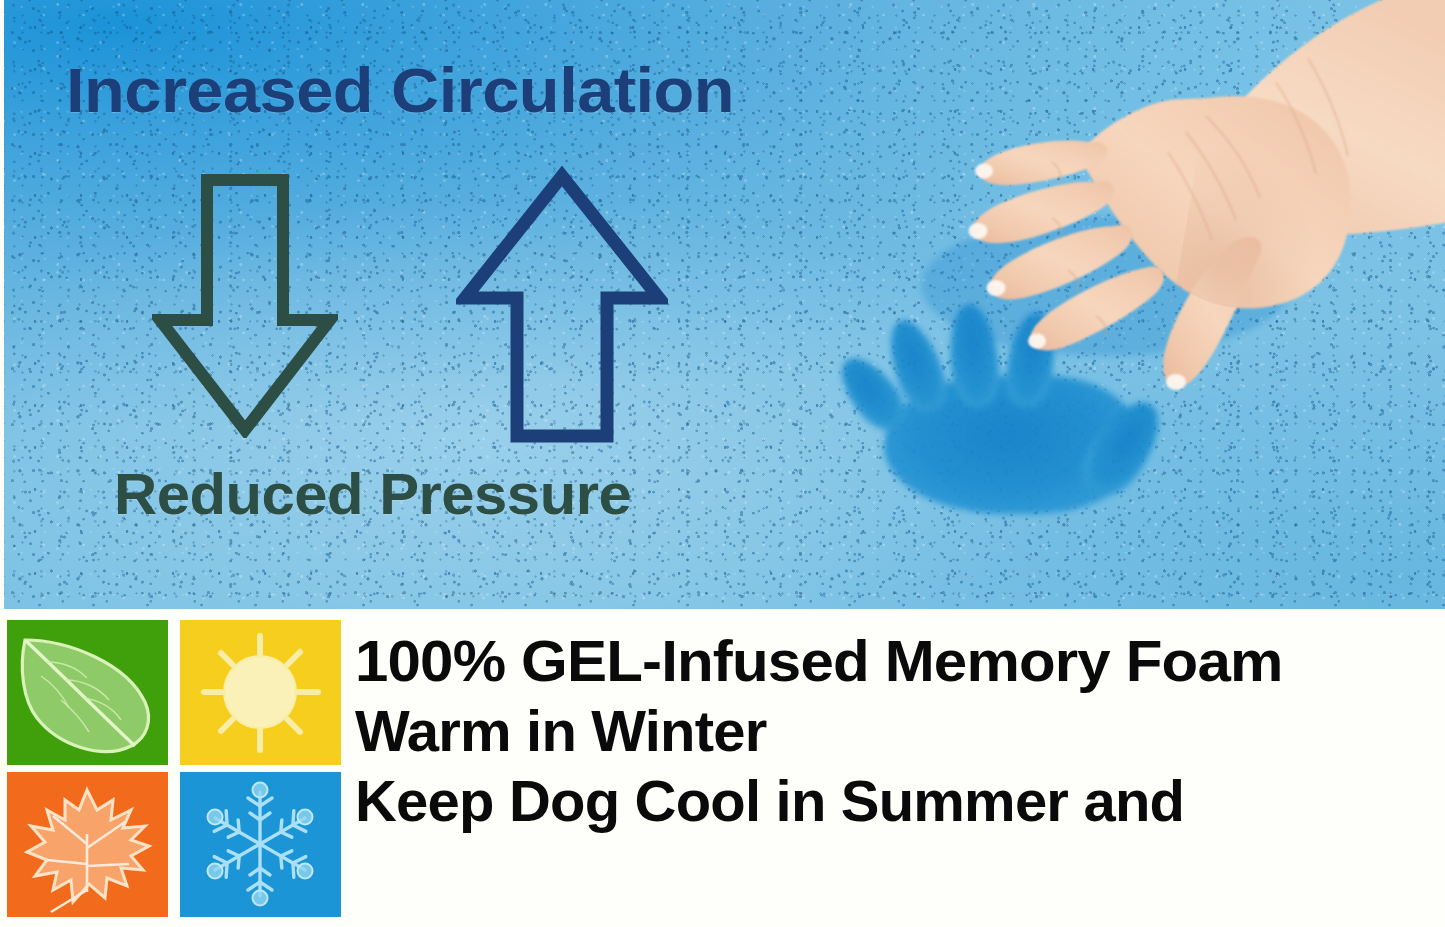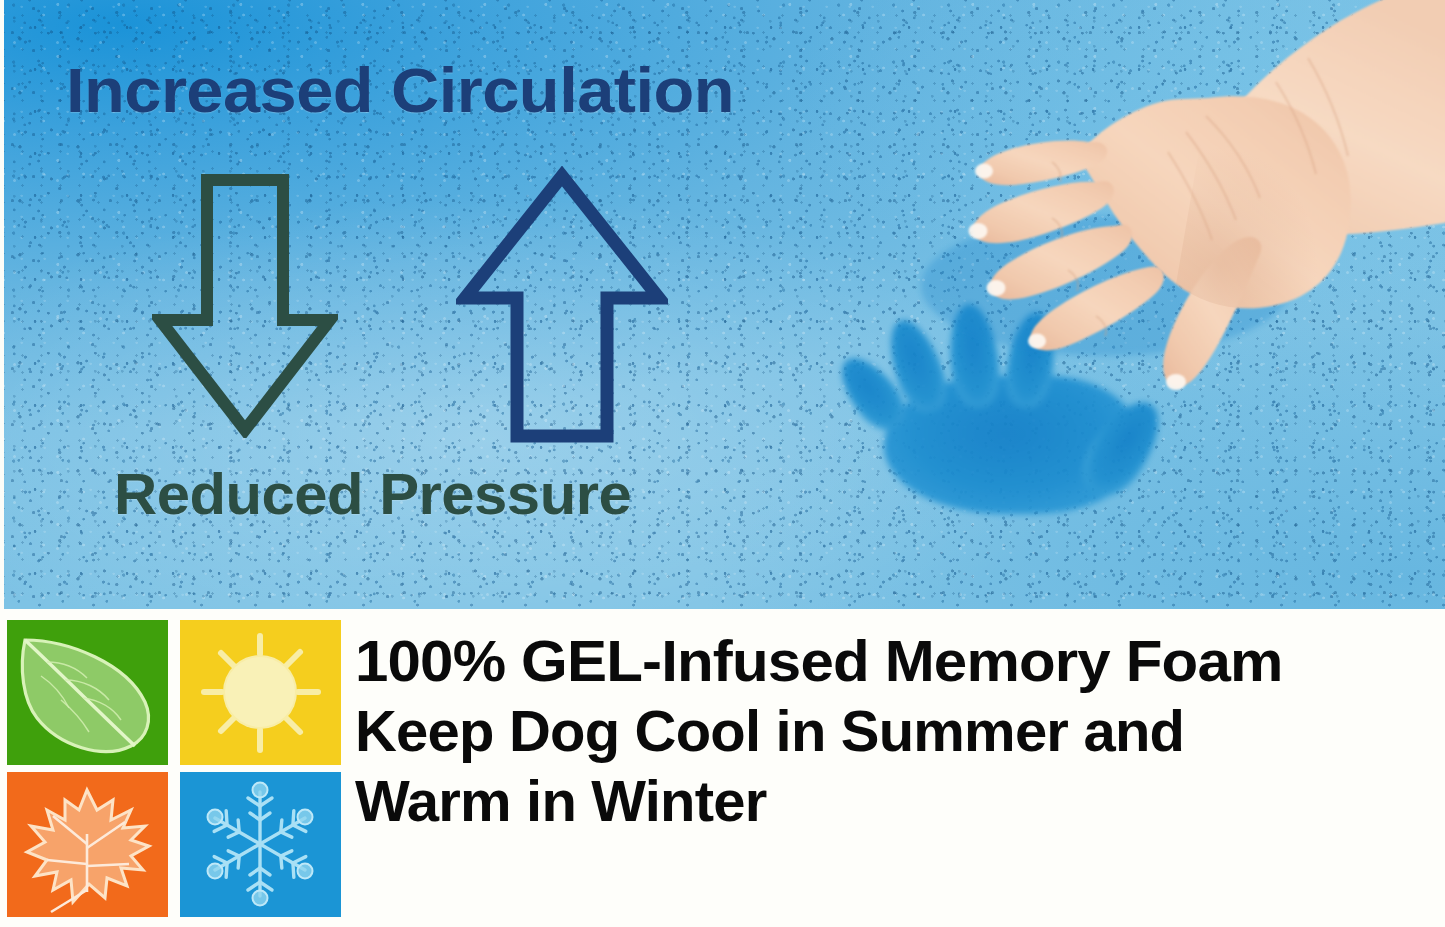--- a/index.html
+++ b/index.html
@@ -440,18 +440,18 @@
             <circle cx="80" cy="126" r="7.5"></circle>
             <circle cx="35" cy="99" r="7.5"></circle>
             <circle cx="35" cy="45" r="7.5"></circle>
           </g>
         </svg>
       </div>
     </div>
 
     <div class="headline">
       <div class="headline-line wide">100% GEL-Infused Memory Foam</div>
+      <div class="headline-line">Warm in Winter</div>
       <div class="headline-line">Keep Dog Cool in Summer and</div>
-      <div class="headline-line">Warm in Winter</div>
     </div>
 
   </div>
 </div>
 
 </body></html>

